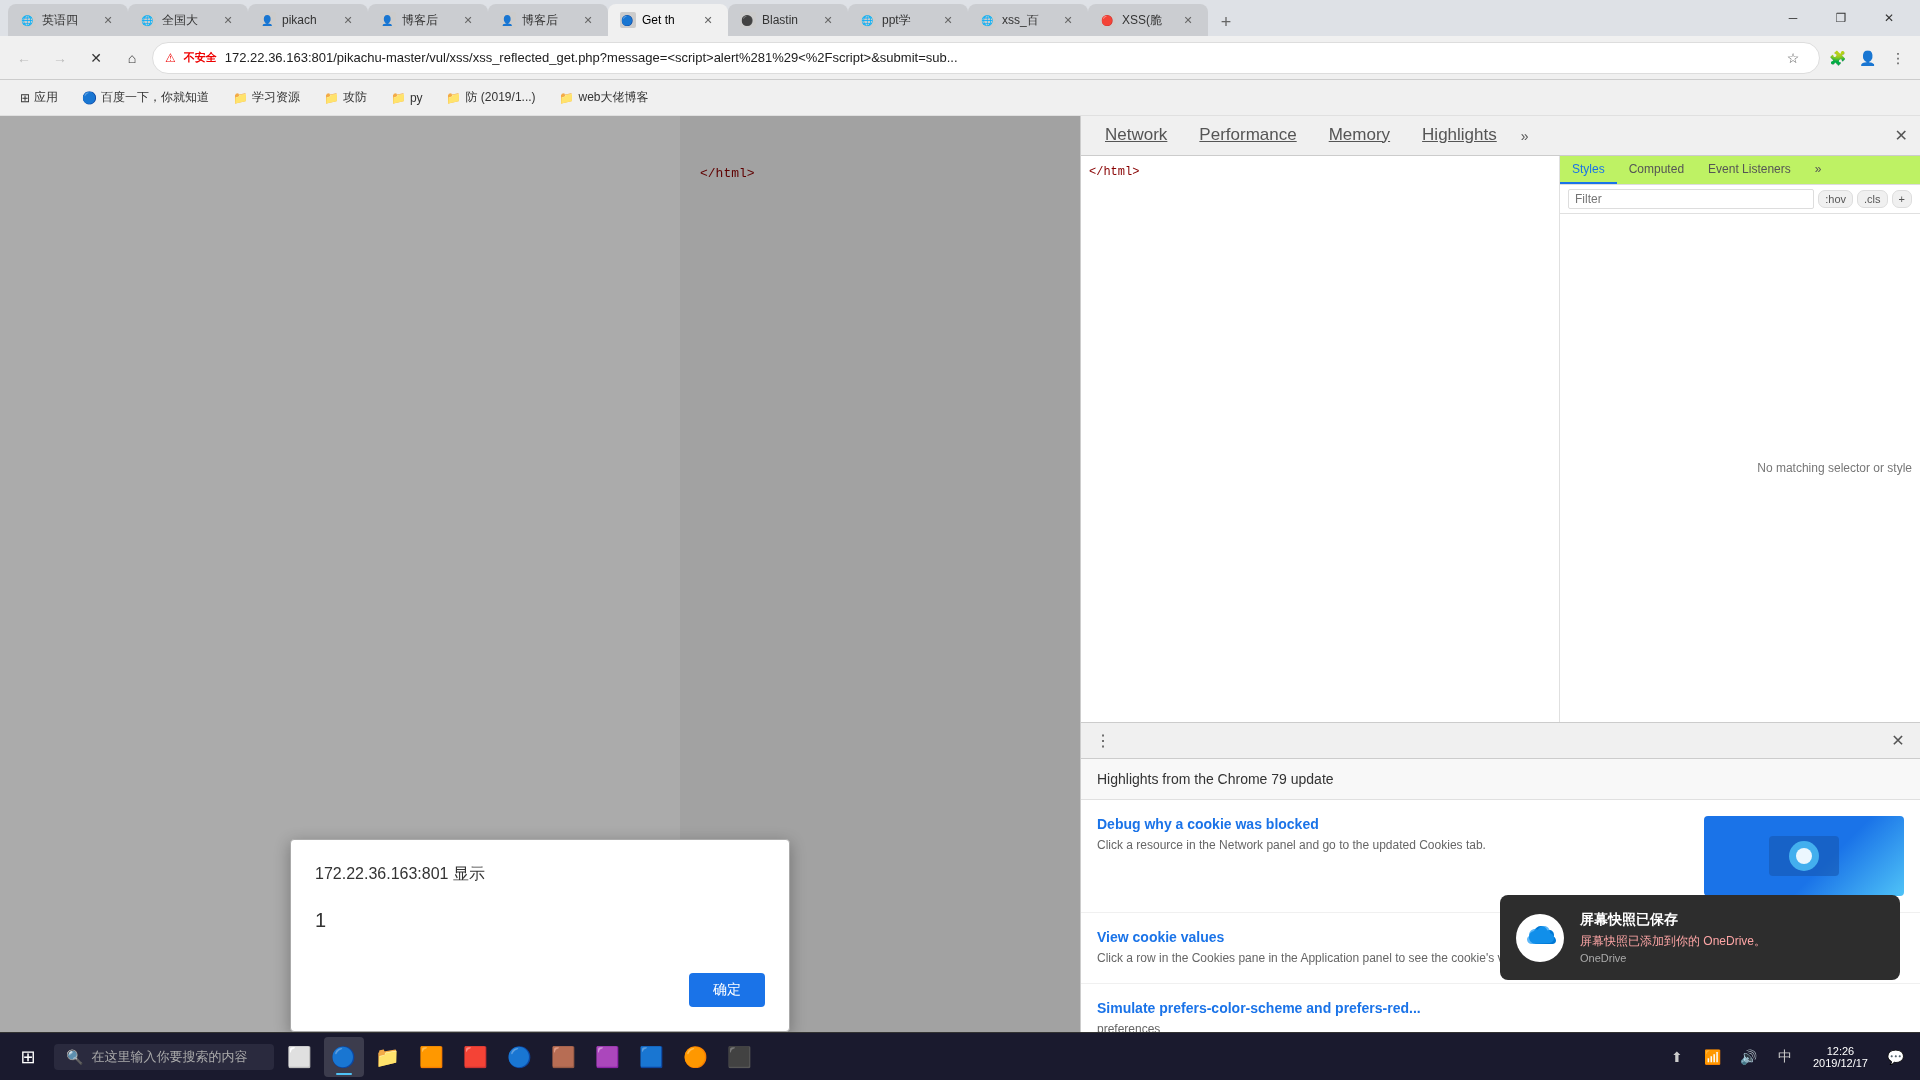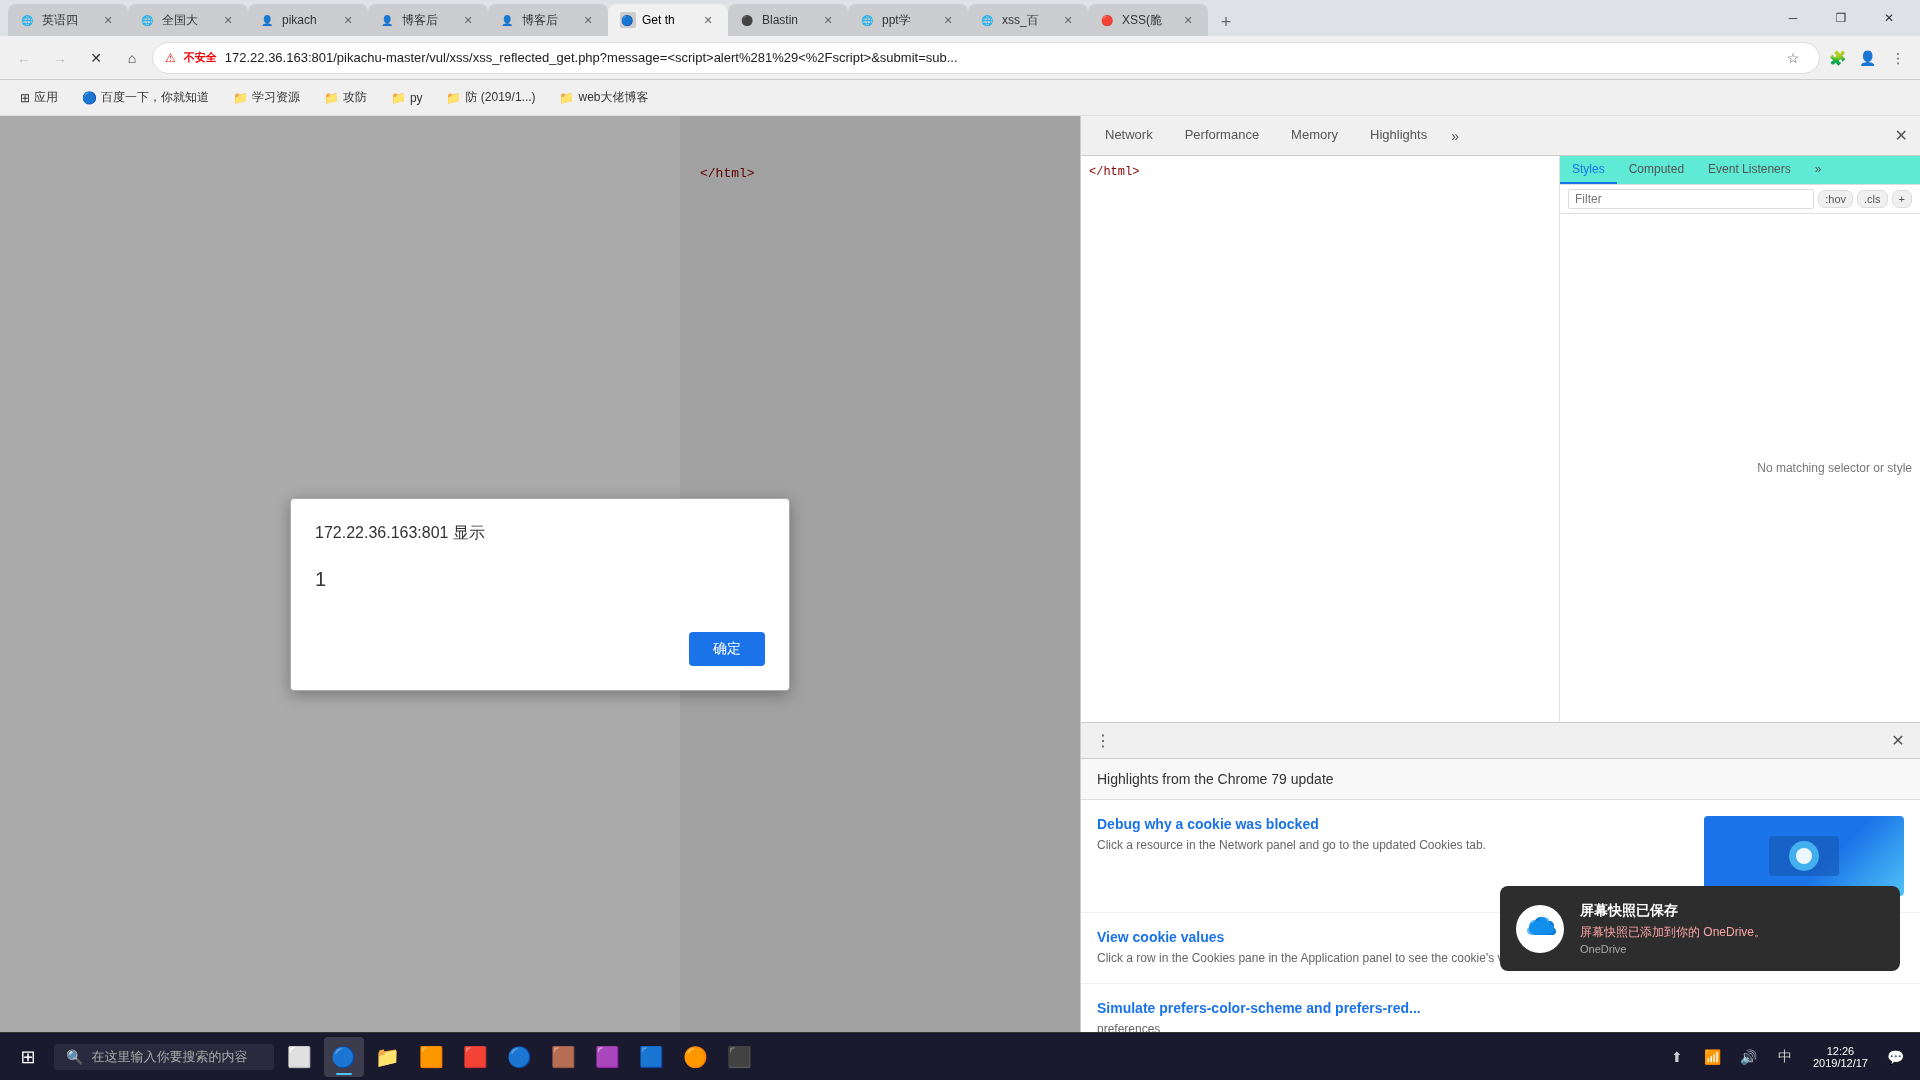--- a/index.html
+++ b/index.html
@@ -34,47 +34,47 @@
     .bookmark-icon { font-size: 12px; }
 
     
     .main-area { flex: 1; display: flex; overflow: hidden; position: relative; }
 
     
     .page-content { flex: 1; background: #e8e8e8; position: relative; overflow: hidden; }
     .page-left { width: 680px; height: 100%; background: #f5f5f5; }
 
     
-    .alert-overlay { position: absolute; top: 0; left: 0; right: 0; bottom: 0; background: rgba(0,0,0,0.3); z-index: 10; display: flex; align-items: center; justify-content: center; padding-top: 40px; }
+    .alert-overlay { position: absolute; top: 0; left: 0; right: 0; bottom: 0; background: rgba(0,0,0,0.3); z-index: 10; display: flex; align-items: flex-end; justify-content: center; padding-top: 40px; }
     .alert-dialog { width: 500px; background: #fff; border: 1px solid #aaa; border-radius: 4px; box-shadow: 0 4px 16px rgba(0,0,0,0.3); padding: 24px; }
     .alert-title { font-size: 16px; color: #333; margin-bottom: 16px; }
     .alert-body { font-size: 20px; color: #333; margin-bottom: 32px; padding: 8px 0; min-height: 40px; }
     .alert-footer { display: flex; justify-content: flex-end; }
     .alert-ok-btn { background: #1a73e8; color: #fff; border: none; border-radius: 4px; padding: 8px 24px; font-size: 14px; cursor: pointer; }
 
     
     .devtools { width: 840px; background: #f0f0f0; border-left: 1px solid #ccc; display: flex; flex-direction: column; }
     .devtools-header { height: 40px; background: #f0f0f0; display: flex; align-items: center; border-bottom: 1px solid #ccc; }
     .devtools-tabs { display: flex; align-items: center; padding: 0 8px; gap: 0; flex: 1; }
-    .devtools-tab { padding: 8px 16px; font-size: 13px; color: #555; cursor: pointer; border-bottom: 2px solid transparent; white-space: nowrap; }
+    .devtools-tab { padding: 8px 16px; font-size: 17px; color: #555; cursor: pointer; border-bottom: 2px solid transparent; white-space: nowrap; text-decoration: underline; }
     .devtools-more { padding: 8px; cursor: pointer; color: #555; font-size: 14px; }
     .devtools-close { padding: 8px 12px; cursor: pointer; color: #555; font-size: 16px; margin-left: auto; }
 
     
     .devtools-panels { flex: 1; display: flex; flex-direction: column; overflow: hidden; }
     .elements-network-area { flex: 1; display: flex; overflow: hidden; }
 
     
     .elements-panel { flex: 1; background: #fff; overflow: hidden; font-family: 'Courier New', monospace; font-size: 12px; padding: 8px; color: #333; border-right: 1px solid #e0e0e0; }
     .dom-line { padding: 1px 0; }
     .dom-closing { color: #880000; }
 
     
     .styles-panel { width: 360px; background: #fff; display: flex; flex-direction: column; overflow: hidden; }
-    .styles-tabs { display: flex; border-bottom: 1px solid #ddd; background: #5eead4; }
+    .styles-tabs { display: flex; border-bottom: 1px solid #ddd; background: #bef264; }
     .styles-tab { padding: 6px 12px; font-size: 12px; color: #555; cursor: pointer; border-bottom: 2px solid transparent; }
     .styles-tab.active { color: #1a73e8; border-bottom: 2px solid #1a73e8; }
     .styles-filter { display: flex; align-items: center; padding: 4px 8px; border-bottom: 1px solid #e0e0e0; gap: 4px; }
     .styles-filter-input { flex: 1; border: 1px solid #ddd; border-radius: 2px; padding: 2px 6px; font-size: 12px; }
     .filter-btn { font-size: 11px; color: #555; padding: 2px 6px; border: 1px solid #ddd; border-radius: 7px; cursor: pointer; background: #f0f0f0; }
     .styles-content { flex: 1; overflow-y: auto; padding: 8px; color: #777; font-size: 12px; display: flex; align-items: center; justify-content: flex-end; }
 
     
     .bottom-panel { height: 310px; border-top: 1px solid #ccc; background: #f0f0f0; display: flex; flex-direction: column; }
     .bottom-tabs { height: 36px; display: flex; align-items: center; padding: 0 8px; border-bottom: 1px solid #ccc; background: #f0f0f0; }
@@ -88,21 +88,21 @@
     .whats-new-content { flex: 1; overflow-y: auto; background: #fff; }
     .whats-new-header { padding: 12px 16px; font-size: 14px; color: #333; border-bottom: 1px solid #e0e0e0; background: #f8f8f8; }
     .feature-item { display: flex; padding: 16px; border-bottom: 1px solid #f0f0f0; gap: 16px; }
     .feature-text { flex: 1; }
     .feature-title { font-size: 14px; font-weight: 600; color: #1a73e8; margin-bottom: 4px; }
     .feature-desc { font-size: 12px; color: #666; line-height: 1.5; }
     .feature-image { width: 200px; height: 80px; background: linear-gradient(135deg, #1a73e8, #4285f4); border-radius: 4px; flex-shrink: 0; }
     .feature-image-blue { background: linear-gradient(135deg, #1a73e8 60%, #4fc3f7 100%); display: flex; align-items: center; justify-content: center; }
 
     
-    .onedrive-notification { position: fixed; bottom: 109px; right: 20px; width: 400px; background: #2d2d2d; color: #fff; border-radius: 8px; padding: 16px; display: flex; align-items: center; gap: 16px; z-index: 100; }
+    .onedrive-notification { position: fixed; bottom: 100px; right: 20px; width: 400px; background: #2d2d2d; color: #fff; border-radius: 8px; padding: 16px; display: flex; align-items: center; gap: 16px; z-index: 100; }
     .onedrive-icon { width: 48px; height: 48px; background: #fff; border-radius: 50%; display: flex; align-items: center; justify-content: center; flex-shrink: 0; }
     .onedrive-text-area { flex: 1; }
     .onedrive-title { font-size: 14px; font-weight: 600; margin-bottom: 4px; }
     .onedrive-desc { font-size: 12px; color: #fca5a5; }
     .onedrive-brand { font-size: 11px; color: #aaa; margin-top: 2px; }
 
     
     .taskbar { height: 48px; background: #1a1a2e; display: flex; align-items: center; padding: 0 8px; gap: 2px; border-top: 1px solid #333; }
     .taskbar-start { width: 40px; height: 40px; display: flex; align-items: center; justify-content: center; cursor: pointer; color: #fff; font-size: 18px; }
     .taskbar-search { display: flex; align-items: center; gap: 8px; background: #2a2a3e; border-radius: 4px; padding: 4px 12px; margin: 0 4px; min-width: 220px; }

